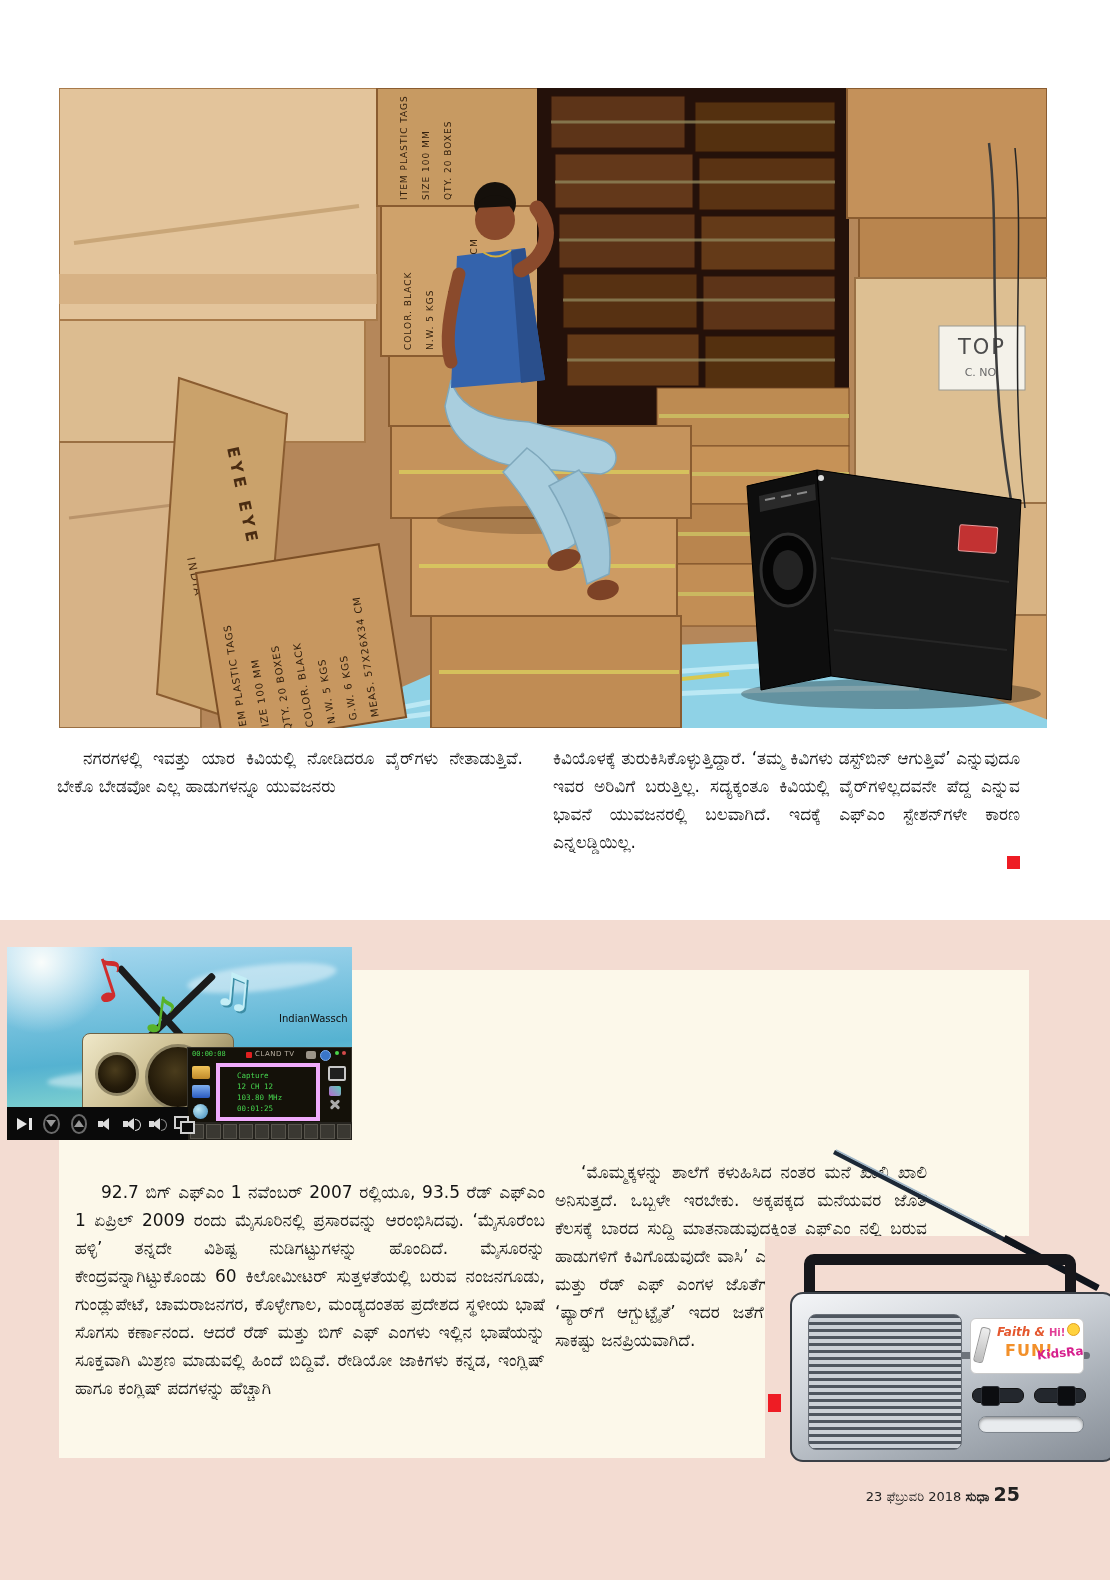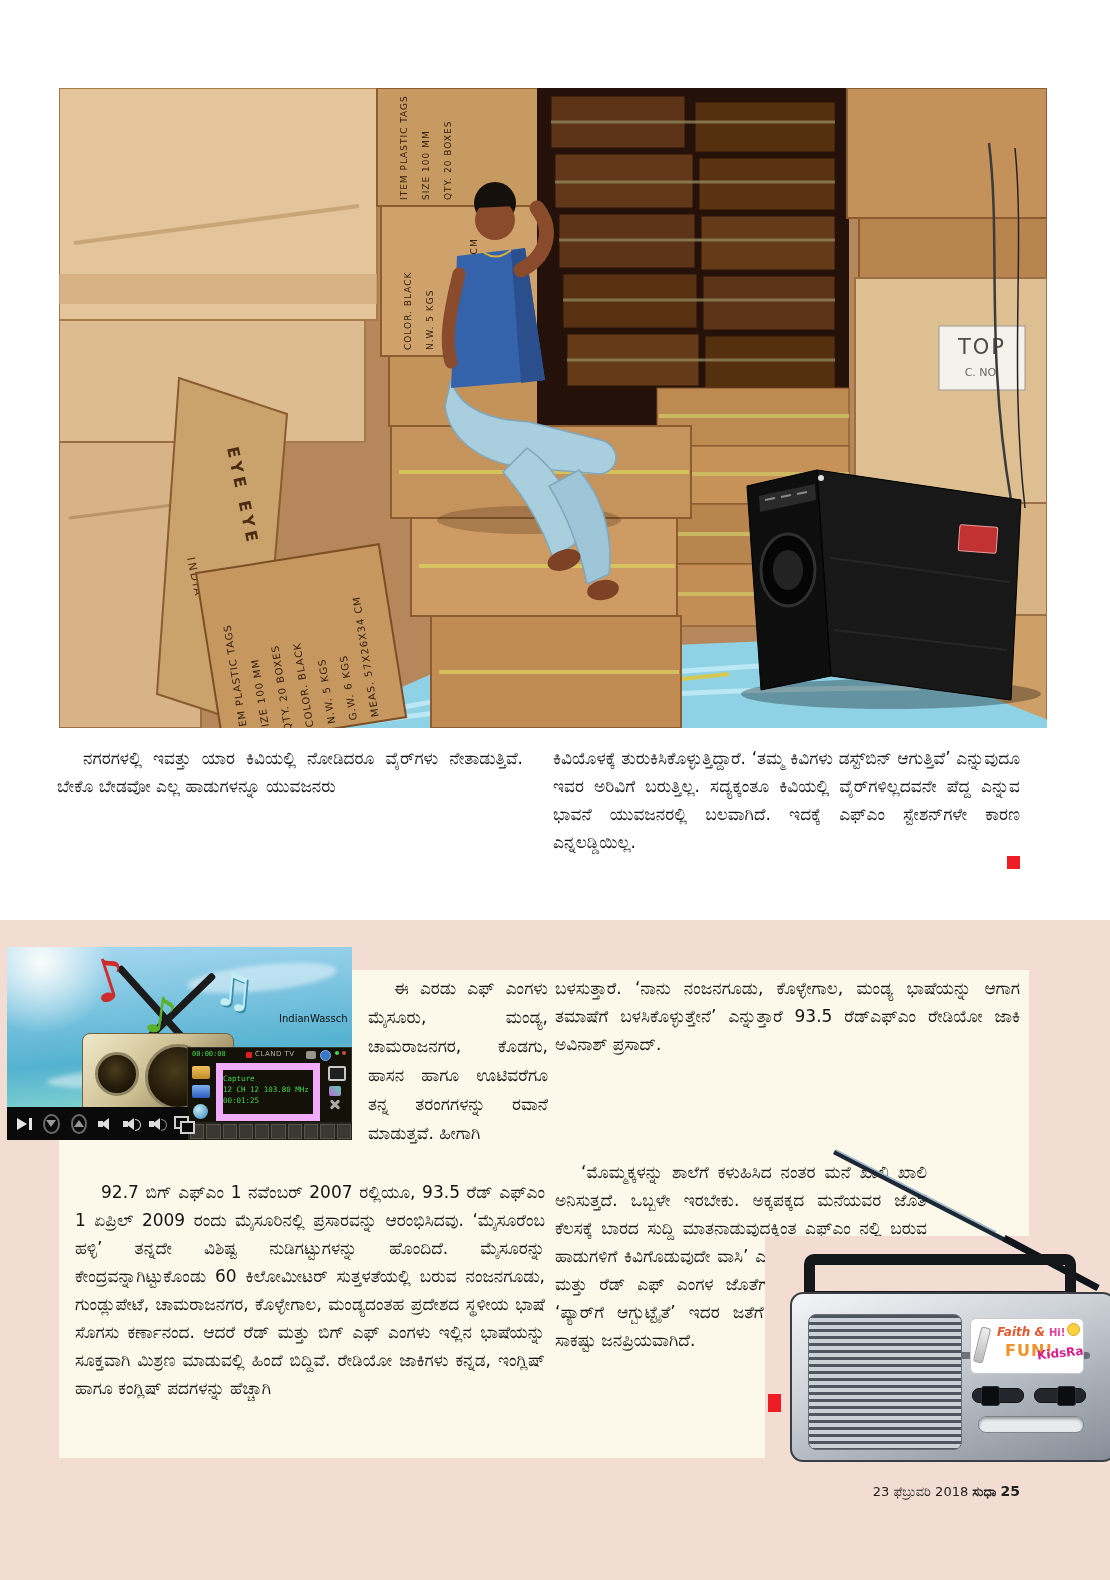--- a/index.html
+++ b/index.html
@@ -24,22 +24,22 @@
   .stick{position:absolute;background:#1b1b1b;border-radius:3px;}
   .note{position:absolute;font-weight:bold;line-height:1;}
   .spkbox{position:absolute;left:75px;top:86px;width:150px;height:90px;border-radius:8px;
      background:linear-gradient(135deg,#efe8c9 0%,#cdbf92 45%,#8d8157 80%,#6e6342 100%);
      border:1px solid #6e6347;}
   .spk{position:absolute;border-radius:50%;
      background:radial-gradient(circle at 45% 40%,#4a3c1c 0%,#241b0a 55%,#120c04 100%);
      border:3px solid #8f8565;}
   .caption{position:absolute;font-size:10px;color:#0d0d0d;}
   .tuner{position:absolute;left:180px;top:100px;width:165px;height:93px;background:#141109;border:1px solid #37342c;box-sizing:border-box;}
-  .tuner .disp{position:absolute;left:28px;top:15px;width:104px;height:58px;border:7px solid #f0abfc;
-     color:#46d44e;font-family:"DejaVu Sans Mono",monospace;font-size:7.5px;line-height:11px;padding:3px 0;box-sizing:border-box;}
+  .tuner .disp{position:absolute;left:28px;top:15px;width:104px;height:58px;border:4px solid #f0abfc;
+     color:#46d44e;font-family:"DejaVu Sans Mono",monospace;font-size:7.5px;line-height:11px;padding:3px 17px;box-sizing:border-box;}
   .tuner .status{position:absolute;left:4px;top:2px;color:#46d44e;font-size:7px;font-family:"DejaVu Sans Mono",monospace;}
   .recdot{position:absolute;left:58px;top:4px;width:6px;height:6px;background:#e02020;border-radius:1px;}
   .reclabel{position:absolute;left:67px;top:2px;color:#b8b0a2;font-size:7px;letter-spacing:.5px;}
   .t-ico{position:absolute;border-radius:2px;}
   .toolbar{position:absolute;left:0;top:74px;width:165px;height:19px;background:#25231e;display:flex;align-items:center;padding-left:2px;box-sizing:border-box;}
   .toolbar div{width:13px;height:13px;background:#3a3832;border:1px solid #57544c;margin-right:2px;}
   .ctrlbar{position:absolute;left:0;top:160px;width:181px;height:33px;background:#0a0a0a;display:flex;align-items:center;gap:11px;padding-left:10px;box-sizing:border-box;}
   .tri-r{width:0;height:0;border-top:6px solid transparent;border-bottom:6px solid transparent;border-left:10px solid #e6e6e6;}
   .bar-v{width:3px;height:12px;background:#e6e6e6;margin-left:2px;}
   .cbtn{width:20px;height:20px;border:2px solid #6a6a6a;border-radius:50%;display:flex;align-items:center;justify-content:center;box-sizing:border-box;}
@@ -292,28 +292,24 @@
           <div class="t"></div>
           <div class="w" style="border-color:#8a8a8a;"></div>
         </div>
       <div class="dualscr">
           <div class="r1"></div>
           <div class="r2"></div>
         </div>
     </div>
   </div>
 
-  <div class="abs col" style="left:368px;top:974px;width:180px;line-height:29px;">
-    <p class="ind">ಈ ಎರಡು ಎಫ್ ಎಂಗಳು ಮೈಸೂರು, ಮಂಡ್ಯ, ಚಾಮರಾಜನಗರ, ಕೊಡಗು, ಹಾಸನ ಹಾಗೂ ಊಟಿವರೆಗೂ ತನ್ನ ತರಂಗಗಳನ್ನು ರವಾನೆ ಮಾಡುತ್ತವೆ. ಹೀಗಾಗಿ</p>
-  </div>
   <div class="abs col" style="left:75px;top:1178px;width:470px;">
     <p class="ind">92.7 ಬಿಗ್ ಎಫ್‌ಎಂ 1 ನವೆಂಬರ್ 2007 ರಲ್ಲಿಯೂ, 93.5 ರೆಡ್ ಎಫ್‌ಎಂ 1 ಏಪ್ರಿಲ್ 2009 ರಂದು ಮೈಸೂರಿನಲ್ಲಿ ಪ್ರಸಾರವನ್ನು ಆರಂಭಿಸಿದವು. ‘ಮೈಸೂರೆಂಬ ಹಳ್ಳಿ’ ತನ್ನದೇ ವಿಶಿಷ್ಟ ನುಡಿಗಟ್ಟುಗಳನ್ನು ಹೊಂದಿದೆ. ಮೈಸೂರನ್ನು ಕೇಂದ್ರವನ್ನಾಗಿಟ್ಟುಕೊಂಡು 60 ಕಿಲೋಮೀಟರ್ ಸುತ್ತಳತೆಯಲ್ಲಿ ಬರುವ ನಂಜನಗೂಡು, ಗುಂಡ್ಲುಪೇಟೆ, ಚಾಮರಾಜನಗರ, ಕೊಳ್ಳೇಗಾಲ, ಮಂಡ್ಯದಂತಹ ಪ್ರದೇಶದ ಸ್ಥಳೀಯ ಭಾಷೆ ಸೊಗಸು ಕರ್ಣಾನಂದ. ಆದರೆ ರೆಡ್ ಮತ್ತು ಬಿಗ್ ಎಫ್ ಎಂಗಳು ಇಲ್ಲಿನ ಭಾಷೆಯನ್ನು ಸೂಕ್ತವಾಗಿ ಮಿಶ್ರಣ ಮಾಡುವಲ್ಲಿ ಹಿಂದೆ ಬಿದ್ದಿವೆ. ರೇಡಿಯೋ ಜಾಕಿಗಳು ಕನ್ನಡ, ಇಂಗ್ಲಿಷ್ ಹಾಗೂ ಕಂಗ್ಲಿಷ್ ಪದಗಳನ್ನು ಹೆಚ್ಚಾಗಿ</p>
   </div>
   <div class="abs col" style="left:555px;top:974px;width:465px;">
-    <p>ಬಳಸುತ್ತಾರೆ. ‘ನಾನು ನಂಜನಗೂಡು, ಕೊಳ್ಳೇಗಾಲ, ಮಂಡ್ಯ ಭಾಷೆಯನ್ನು ಆಗಾಗ ತಮಾಷೆಗೆ ಬಳಸಿಕೊಳ್ಳುತ್ತೇನೆ’ ಎನ್ನುತ್ತಾರೆ 93.5 ರೆಡ್‌ಎಫ್‌ಎಂ ರೇಡಿಯೋ ಜಾಕಿ ಅವಿನಾಶ್ ಪ್ರಸಾದ್.</p>
   </div>
   <div class="abs col" style="left:555px;top:1158px;width:372px;">
     <p class="ind">‘ಮೊಮ್ಮಕ್ಕಳನ್ನು ಶಾಲೆಗೆ ಕಳುಹಿಸಿದ ನಂತರ ಮನೆ ಖಾಲಿ ಖಾಲಿ ಅನಿಸುತ್ತದೆ. ಒಬ್ಬಳೇ ಇರಬೇಕು. ಅಕ್ಕಪಕ್ಕದ ಮನೆಯವರ ಜೊತೆ ಕೆಲಸಕ್ಕೆ ಬಾರದ ಸುದ್ದಿ ಮಾತನಾಡುವುದಕ್ಕಿಂತ ಎಫ್‌ಎಂ ನಲ್ಲಿ ಬರುವ ಹಾಡುಗಳಿಗೆ ಕಿವಿಗೊಡುವುದೇ ವಾಸಿ’ ಎನ್ನುತ್ತಾರೆ ಕೆ.ಆರ್.ತಿಲಕ. ಬಿಗ್ ಮತ್ತು ರೆಡ್ ಎಫ್ ಎಂಗಳ ಜೊತೆಗೆ ಮೈಸೂರಿಗರಿಗೆ ಸದ್ಯಕ್ಕಂತೂ ‘ಪ್ಯಾರ್‌ಗೆ ಆಗ್ಬುಟ್ಟೈತೆ’ ಇದರ ಜತೆಗೆ ‘103 ಎಫ್‌ಎಂ’ ಕೂಡಾ ಸಾಕಷ್ಟು ಜನಪ್ರಿಯವಾಗಿದೆ.</p>
   </div>
 
   <div class="abs radio-photo" style="left:765px;top:1236px;width:335px;height:232px;"></div>
   <div class="abs end-marker" style="left:768px;top:1394px;width:13px;height:18px;"></div>
   <svg class="abs" style="left:826px;top:1146px;" width="280" height="150">
     <line x1="8" y1="6" x2="272" y2="142" stroke="#1c2836" stroke-width="4.5"></line>
     <line x1="10" y1="4" x2="170" y2="86" stroke="#9fb6c8" stroke-width="1.5"></line>
@@ -338,16 +334,16 @@
       <div class="r-switch" style="left:242px;top:94px;">
           <div class="r-knob" style="left:22px;"></div>
         </div>
       <div class="r-pocket"></div>
     </div>
   </div>
 
   <div class="abs footer" style="left:690px;top:1483px;width:330px;">
     <span>23 ಫೆಬ್ರುವರಿ 2018</span>
     <span class="bold">ಸುಧಾ</span>
-    <span class="bold" style="font-size:14px;">25</span>
+    <span class="bold" style="font-size:19px;">25</span>
   </div>
 
 </div>
 
 </body></html>

